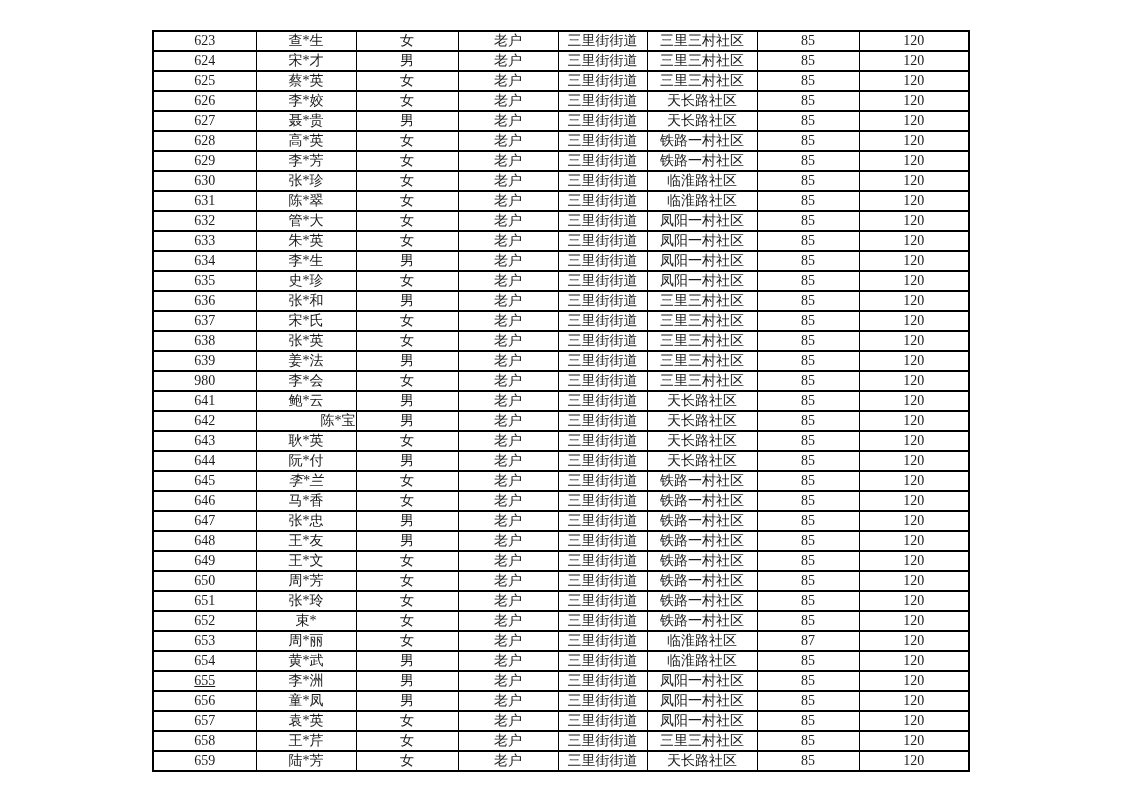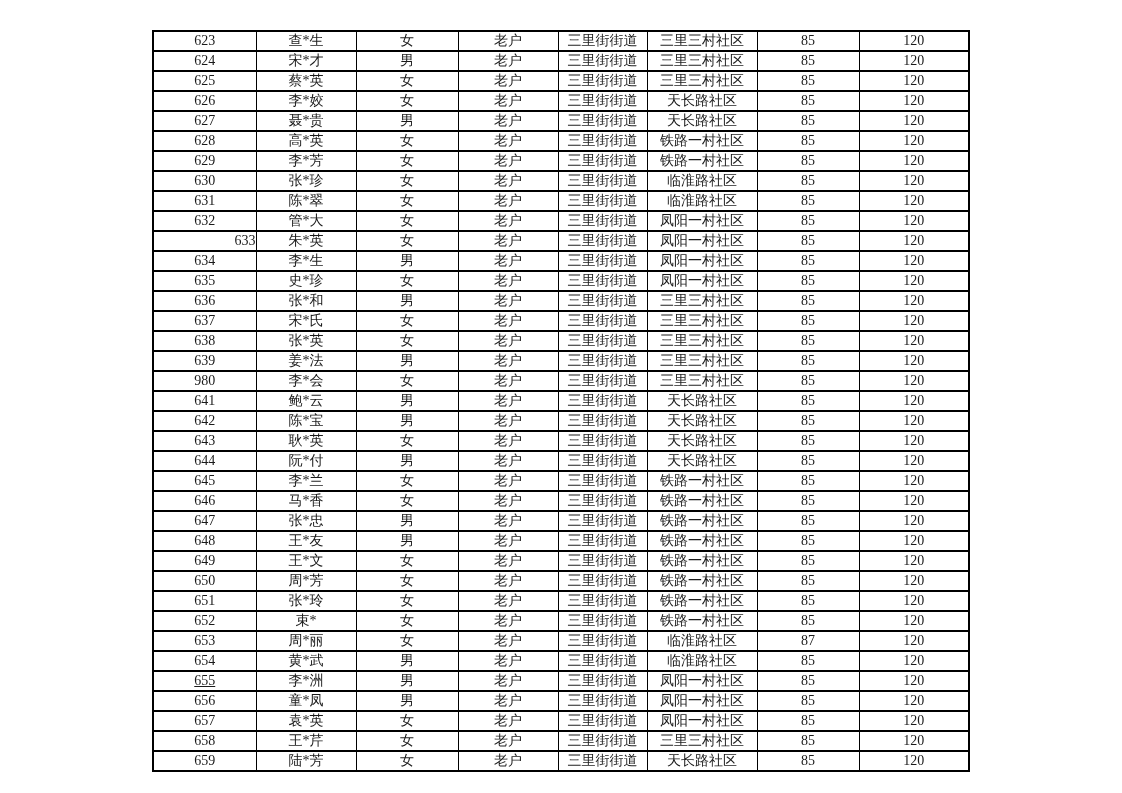--- a/index.html
+++ b/index.html
@@ -163,21 +163,21 @@
           <td style="border-color: rgb(0, 0, 0);">632</td>
           <td style="border-color: rgb(0, 0, 0);">管*大</td>
           <td style="border-color: rgb(0, 0, 0);">女</td>
           <td style="border-color: rgb(0, 0, 0);">老户</td>
           <td style="border-color: rgb(0, 0, 0);">三里街街道</td>
           <td style="border-color: rgb(0, 0, 0);">凤阳一村社区</td>
           <td style="border-color: rgb(0, 0, 0);">85</td>
           <td style="border-color: rgb(0, 0, 0);">120</td>
         </tr>
         <tr>
-          <td style="border-color: rgb(0, 0, 0); text-align: right;">633</td>
+          <td style="border-color: rgb(0, 0, 0);">633</td>
           <td style="border-color: rgb(0, 0, 0);">朱*英</td>
           <td style="border-color: rgb(0, 0, 0);">女</td>
           <td style="border-color: rgb(0, 0, 0);">老户</td>
           <td style="border-color: rgb(0, 0, 0);">三里街街道</td>
           <td style="border-color: rgb(0, 0, 0);">凤阳一村社区</td>
           <td style="border-color: rgb(0, 0, 0);">85</td>
           <td style="border-color: rgb(0, 0, 0);">120</td>
         </tr>
         <tr>
           <td style="border-color: rgb(0, 0, 0);">634</td>
@@ -254,21 +254,21 @@
           <td style="border-color: rgb(0, 0, 0);">鲍*云</td>
           <td style="border-color: rgb(0, 0, 0);">男</td>
           <td style="border-color: rgb(0, 0, 0);">老户</td>
           <td style="border-color: rgb(0, 0, 0);">三里街街道</td>
           <td style="border-color: rgb(0, 0, 0);">天长路社区</td>
           <td style="border-color: rgb(0, 0, 0);">85</td>
           <td style="border-color: rgb(0, 0, 0);">120</td>
         </tr>
         <tr>
           <td style="border-color: rgb(0, 0, 0);">642</td>
-          <td style="border-color: rgb(0, 0, 0);">陈*宝</td>
+          <td style="border-color: rgb(0, 0, 0); text-align: right;">陈*宝</td>
           <td style="border-color: rgb(0, 0, 0);">男</td>
           <td style="border-color: rgb(0, 0, 0);">老户</td>
           <td style="border-color: rgb(0, 0, 0);">三里街街道</td>
           <td style="border-color: rgb(0, 0, 0);">天长路社区</td>
           <td style="border-color: rgb(0, 0, 0);">85</td>
           <td style="border-color: rgb(0, 0, 0);">120</td>
         </tr>
         <tr>
           <td style="border-color: rgb(0, 0, 0);">643</td>
           <td style="border-color: rgb(0, 0, 0);">耿*英</td>
@@ -284,21 +284,21 @@
           <td style="border-color: rgb(0, 0, 0);">阮*付</td>
           <td style="border-color: rgb(0, 0, 0);">男</td>
           <td style="border-color: rgb(0, 0, 0);">老户</td>
           <td style="border-color: rgb(0, 0, 0);">三里街街道</td>
           <td style="border-color: rgb(0, 0, 0);">天长路社区</td>
           <td style="border-color: rgb(0, 0, 0);">85</td>
           <td style="border-color: rgb(0, 0, 0);">120</td>
         </tr>
         <tr>
           <td style="border-color: rgb(0, 0, 0);">645</td>
-          <td style="border-color: rgb(0, 0, 0);">李*兰</td>
+          <td style="border-color: rgb(0, 0, 0); font-style: italic;">李*兰</td>
           <td style="border-color: rgb(0, 0, 0);">女</td>
           <td style="border-color: rgb(0, 0, 0);">老户</td>
           <td style="border-color: rgb(0, 0, 0);">三里街街道</td>
           <td style="border-color: rgb(0, 0, 0);">铁路一村社区</td>
           <td style="border-color: rgb(0, 0, 0);">85</td>
           <td style="border-color: rgb(0, 0, 0);">120</td>
         </tr>
         <tr>
           <td style="border-color: rgb(0, 0, 0);">646</td>
           <td style="border-color: rgb(0, 0, 0);">马*香</td>

